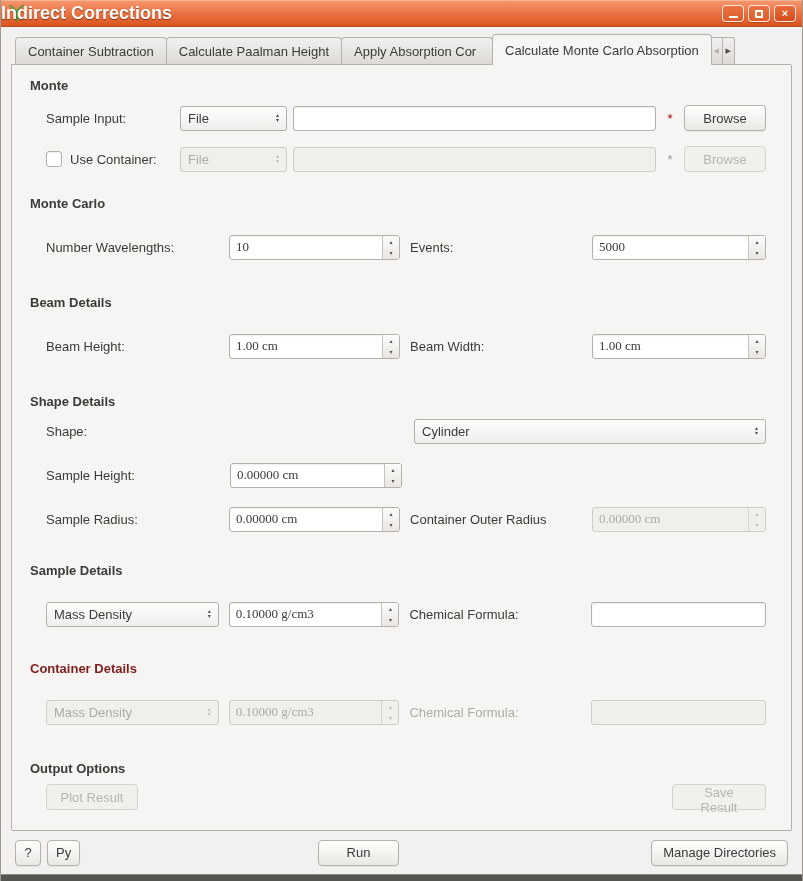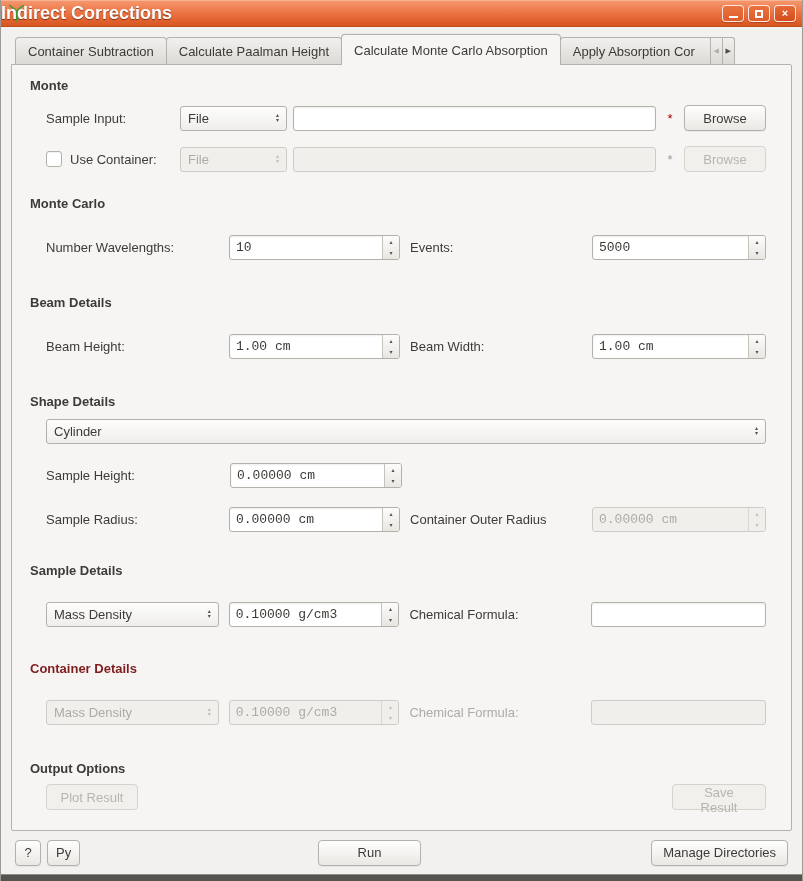--- a/index.html
+++ b/index.html
@@ -79,21 +79,21 @@
     height: 25px; border: 1px solid #b4b0aa; border-radius: 3px; background: #fff;
     font-family: "Liberation Sans", sans-serif; font-size: 13px; color: #3c3b37;
     padding: 0 6px; box-shadow: inset 0 1px 2px rgba(0,0,0,0.07); outline: none;
   }
   .text-input:disabled { background: #f0efec; border-color: #cfccc6; box-shadow: none; }
 
   
   .spin { display: flex; height: 25px; border: 1px solid #b4b0aa; border-radius: 3px; background: #fff; overflow: hidden; box-shadow: inset 0 1px 2px rgba(0,0,0,0.07); }
   .spin input {
     border: none; outline: none; flex: 1; min-width: 0; padding: 0 6px;
-    font-family: Liberation Mono, monospace; font-size: 13px; color: #3c3b37; background: transparent;
+    font-family: Liberation Serif, serif; font-size: 13px; color: #3c3b37; background: transparent;
   }
   .spin-btns {
     width: 17px; border-left: 1px solid #c6c3bd; display: flex; flex-direction: column;
     align-items: stretch; background: linear-gradient(#fcfcfb, #e9e6e2); cursor: pointer;
   }
   .spin-up, .spin-down { flex: 1; display: flex; align-items: center; justify-content: center; font-size: 6px; color: #55534d; }
   .spin.disabled { background: #f0efec; border-color: #cfccc6; box-shadow: none; }
   .spin.disabled input { color: #aeaba5; }
   .spin.disabled .spin-btns { background: #f0efec; border-left-color: #d9d6d1; }
   .spin.disabled .spin-up, .spin.disabled .spin-down { color: #c0bdb7; }
@@ -125,21 +125,21 @@
   .checkbox {
     width: 16px; height: 16px; margin: 0 8px 0 0; appearance: none;
     border: 1px solid #b4b0aa; border-radius: 3px; background: #fff; cursor: pointer;
     box-shadow: inset 0 1px 1px rgba(0,0,0,0.06);
   }
 
   
   .footer { height: 43px; position: relative; display: flex; align-items: center; padding: 0 14px; }
   .footer .left-group { display: flex; gap: 6px; }
   .btn.small { padding: 0 8px; min-width: 26px; }
-  .run-btn { position: absolute; left: 317px; width: 103px; }
+  .run-btn { position: absolute; left: 317px; width: 81px; }
   .manage-btn { margin-left: auto; }
   .bottom-strip { height: 7px; background: #56544e; border-top: 1px solid #8e8b84; }
 </style>
 </head>
 <body>
 
 <div class="window">
 
   <div class="titlebar">
     <span class="app-icon">
@@ -168,25 +168,25 @@
     </span>
   </div>
 
   <div class="tabbar">
     <div class="tab">
         <span>Container Subtraction</span>
       </div>
     <div class="tab">
         <span>Calculate Paalman Height</span>
       </div>
+    <div class="tab truncated">
+        <span>Apply Absorption Cor</span>
+      </div>
     <div class="tab active">
         <span>Calculate Monte Carlo Absorption</span>
-      </div>
-    <div class="tab truncated">
-        <span>Apply Absorption Cor</span>
       </div>
     <div class="tab-scroll left">
         <span>◀</span>
       </div>
     <div class="tab-scroll right">
         <span>▶</span>
       </div>
   </div>
 
   <div class="panel">
@@ -260,20 +260,21 @@
         <span class="spin-btns">
             <span class="spin-up">▴</span>
             <span class="spin-down">▾</span>
           </span>
       </div>
     </div>
 
     <div class="heading" style="top:329px">Shape Details</div>
 
     <div class="row" style="top:353px">
+      <span class="lbl lbl-shape">Shape:</span>
       <div class="combo" style="flex:1">
         <span class="combo-text">Cylinder</span>
         <span class="combo-arrows">
             <span>▴</span>
             <span>▾</span>
           </span>
       </div>
     </div>
 
     <div class="row" style="top:397px">

